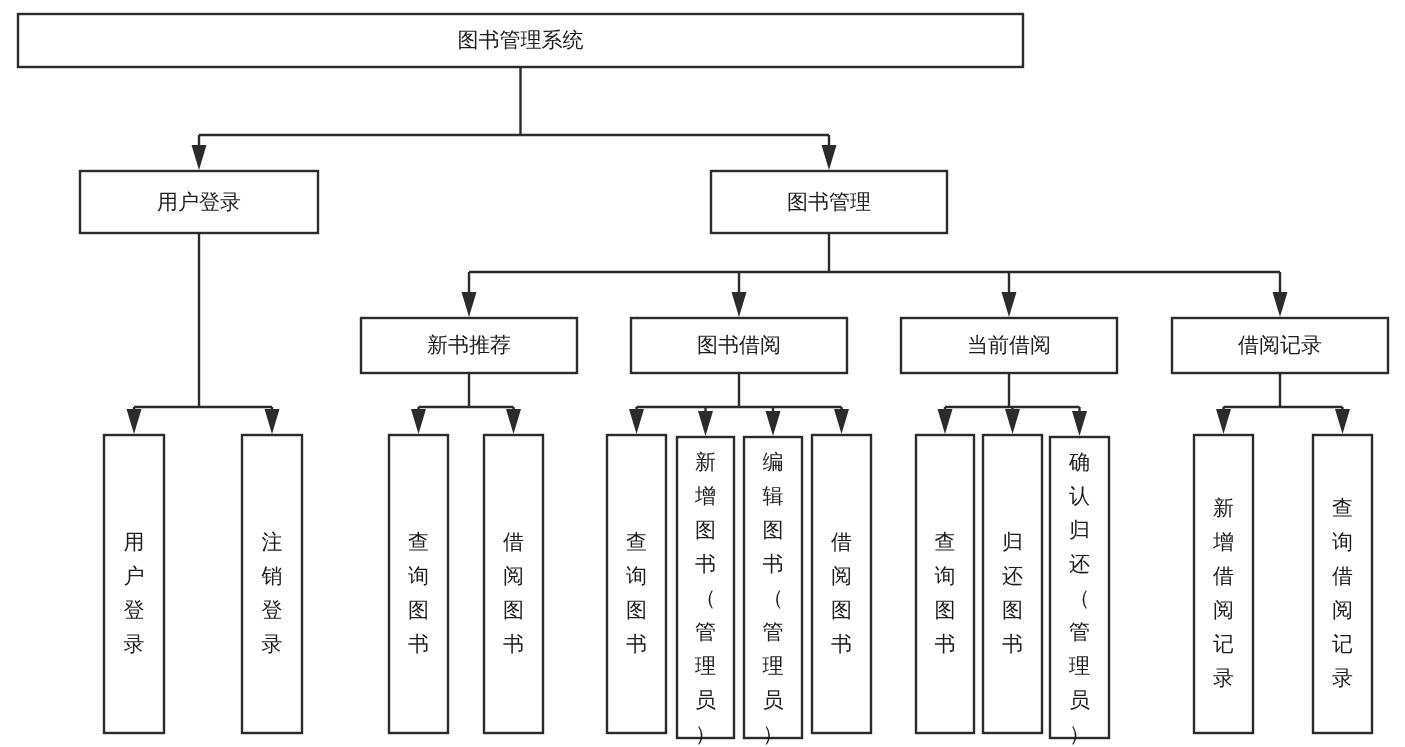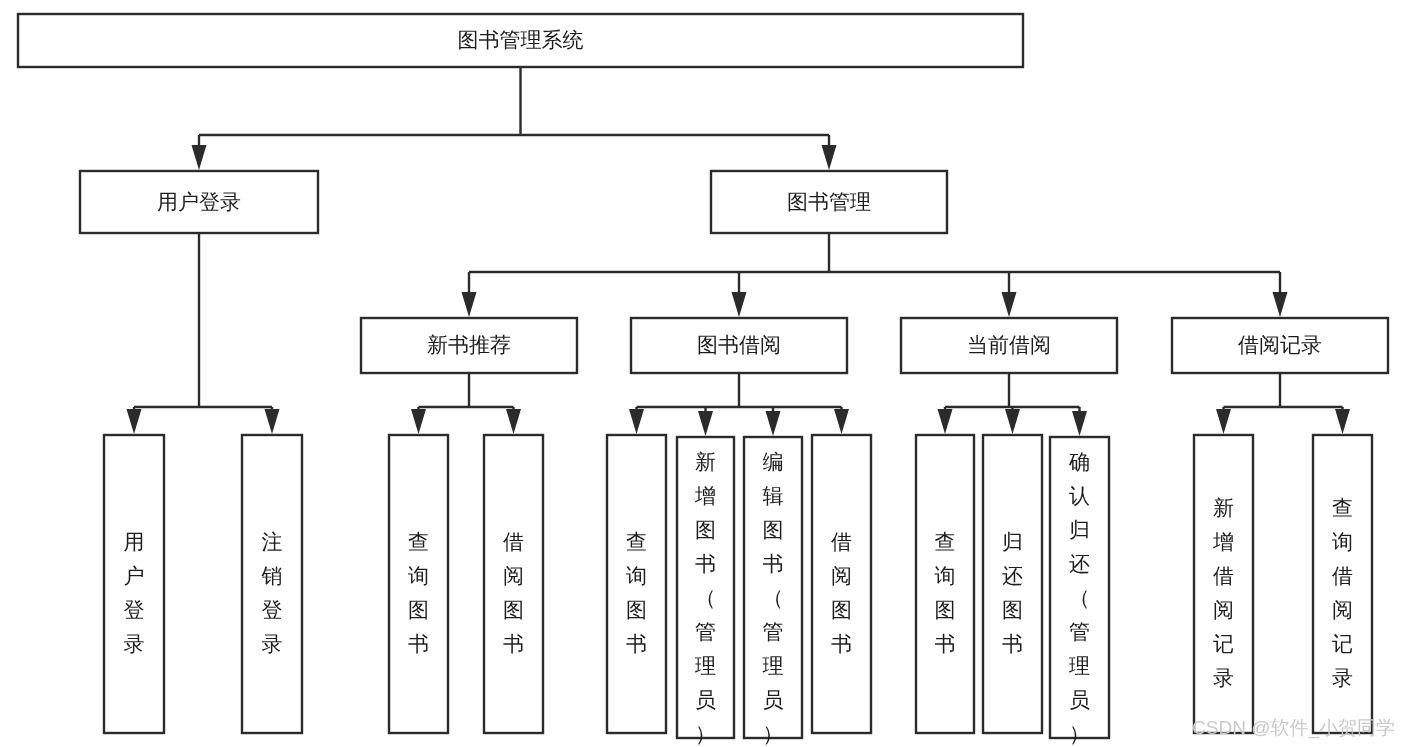--- a/index.html
+++ b/index.html
@@ -194,15 +194,14 @@
           <rect x="1194" y="435" width="59" height="298" class="node-rect"></rect>
           <text x="1223.5" y="508.52" class="node-label" text-anchor="middle" font-size="25"><tspan x="1223.5" dy="0">新</tspan><tspan x="1223.5" dy="34">增</tspan><tspan x="1223.5" dy="34">借</tspan><tspan x="1223.5" dy="34">阅</tspan><tspan x="1223.5" dy="34">记</tspan><tspan x="1223.5" dy="34">录</tspan></text>
         </g>
         <g>
           <rect x="1313" y="435" width="59" height="298" class="node-rect"></rect>
           <text x="1342.5" y="508.52" class="node-label" text-anchor="middle" font-size="25"><tspan x="1342.5" dy="0">查</tspan><tspan x="1342.5" dy="34">询</tspan><tspan x="1342.5" dy="34">借</tspan><tspan x="1342.5" dy="34">阅</tspan><tspan x="1342.5" dy="34">记</tspan><tspan x="1342.5" dy="34">录</tspan></text>
         </g>
       </g>
   </svg>
 
-  <div class="watermark">CSDN @软件_小贺同学</div>
 
 </div>
 
 </body></html>

